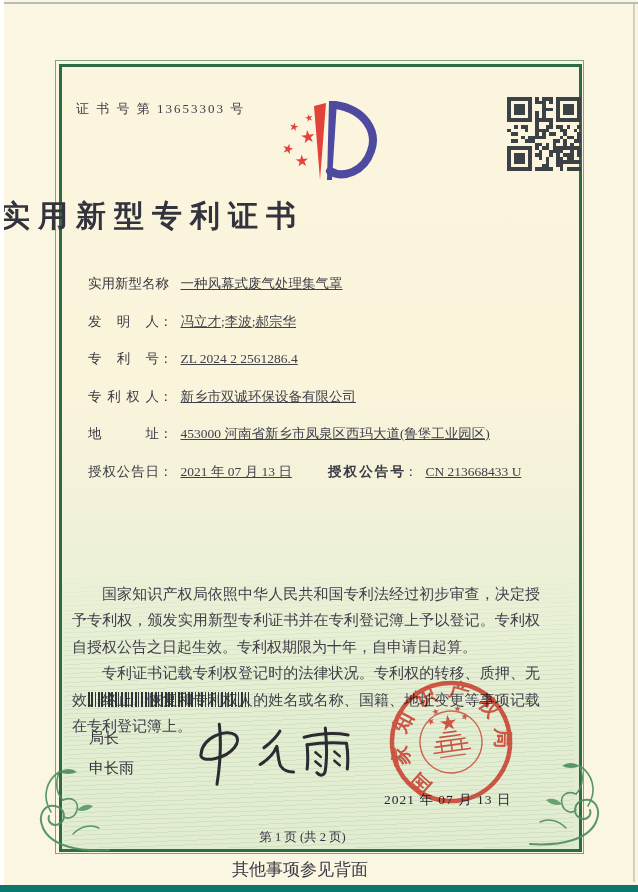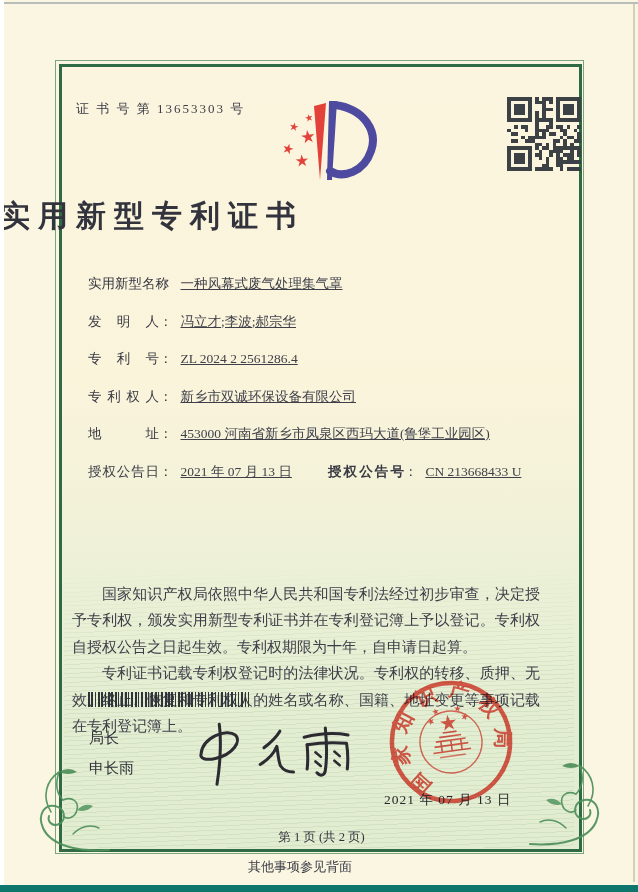--- a/index.html
+++ b/index.html
@@ -44,22 +44,22 @@
   .officer-title{position:absolute;left:89px;top:729px;font-size:15px;color:#2f2f38;font-family:Liberation Sans, sans-serif;}
   .officer-name{position:absolute;left:89px;top:759px;font-size:15px;color:#2f2f38;font-family:Liberation Serif, serif;}
   .signature{position:absolute;left:192px;top:722px;}
 
   .seal{position:absolute;left:378px;top:676px;opacity:.88;mix-blend-mode:multiply;z-index:4;}
   .seal-date{position:absolute;left:384px;top:791px;font-size:13.5px;color:#26262c;letter-spacing:1px;z-index:6;}
 
   .flourish-l{position:absolute;left:33px;top:764px;z-index:2;}
   .flourish-r{position:absolute;left:524px;top:758px;z-index:2;transform:scaleX(-1);}
 
-  .page-no{position:absolute;left:58px;top:829px;width:527px;text-align:center;font-size:12.5px;color:#33333d;z-index:5;}
-  .back-note{position:absolute;left:55px;top:858px;width:490px;text-align:center;font-size:13px;color:#3a3a44;}
+  .page-no{position:absolute;left:39px;top:829px;width:527px;text-align:center;font-size:12.5px;color:#33333d;z-index:5;}
+  .back-note{position:absolute;left:55px;top:858px;width:490px;text-align:center;font-size:17px;color:#3a3a44;}
 </style>
 </head>
 <body>
 
 <div id="stage">
   <div id="page">
 
     <div class="frame-outer"></div>
     <div class="frame-inner"></div>
     <div class="waves"></div>

